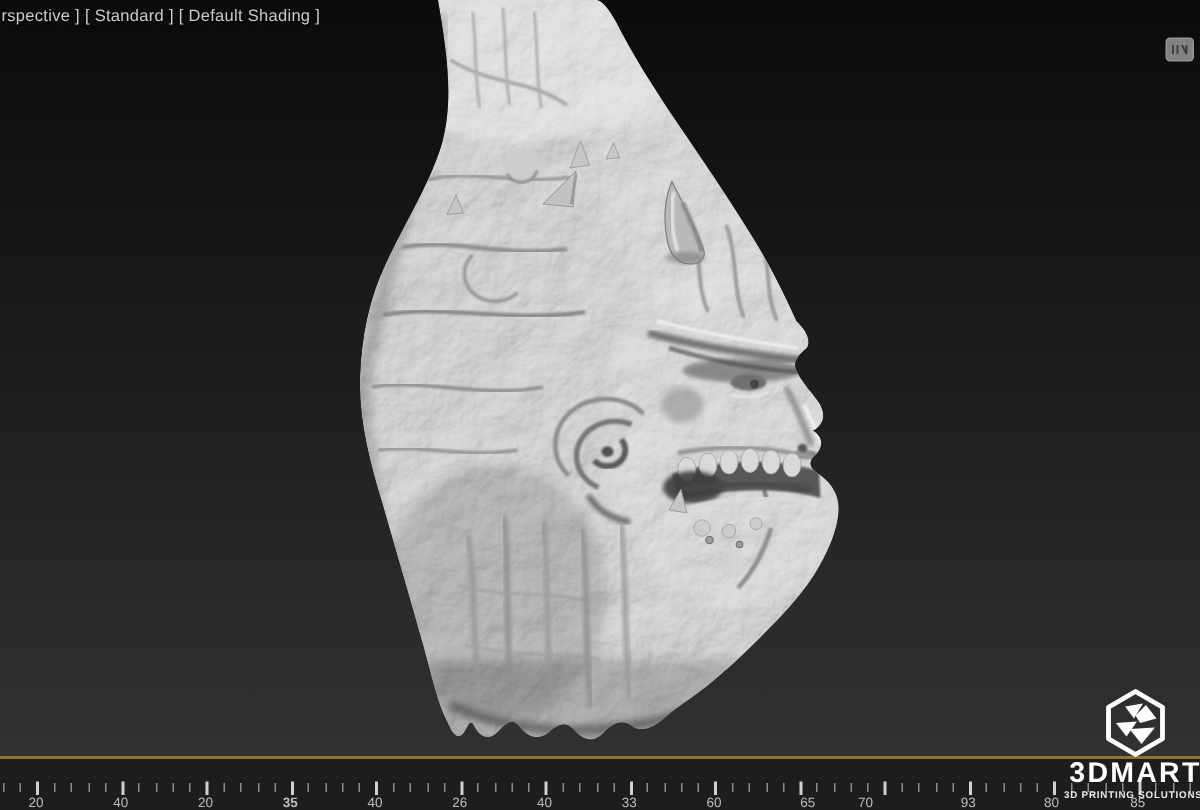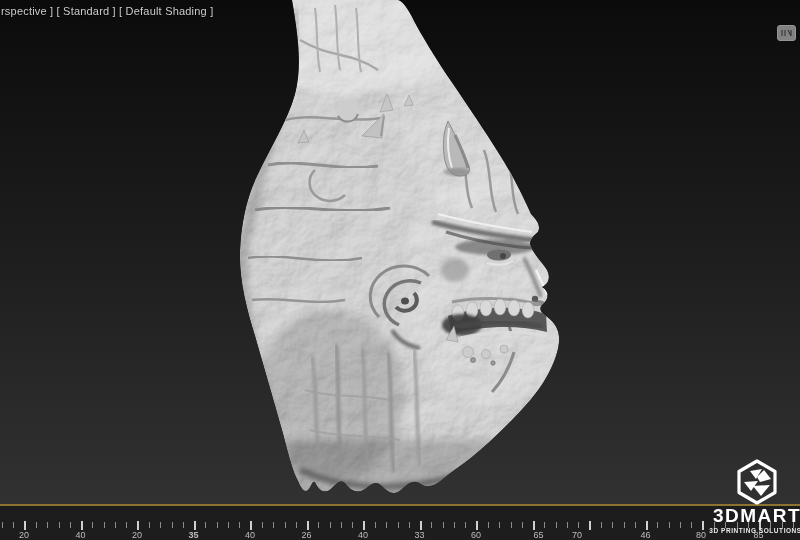--- a/index.html
+++ b/index.html
@@ -264,21 +264,21 @@
     <span class="ruler-label" style="left: 363px;">40</span>
     <div class="tick major" style="left: 419.5px; top: 15px; height: 9px;"></div>
     <span class="ruler-label" style="left: 419.5px;">33</span>
     <div class="tick major" style="left: 476px; top: 15px; height: 9px;"></div>
     <span class="ruler-label" style="left: 476px;">60</span>
     <div class="tick major" style="left: 532.5px; top: 15px; height: 9px;"></div>
     <span class="ruler-label" style="left: 532.5px; padding-left: 12px;">65</span>
     <div class="tick major" style="left: 589px; top: 15px; height: 9px;"></div>
     <span class="ruler-label" style="left: 563px; margin-left: 14px;">70</span>
     <div class="tick major" style="left: 645.5px; top: 15px; height: 9px;"></div>
-    <span class="ruler-label" style="left: 645.5px;">46</span>
+    <span class="ruler-label" style="left: 645.5px;">93</span>
     <div class="tick major" style="left: 702px; top: 15px; height: 9px;"></div>
     <span class="ruler-label" style="left: 701px;">80</span>
     <div class="tick major" style="left: 758.5px; top: 15px; height: 9px;"></div>
     <span class="ruler-label" style="left: 758.5px;">85</span>
   </div>
 
 <div id="logo">
   <svg id="logo-hex" width="46" height="48" viewBox="0 0 46 48">
     <path d="M23,3 L41,13.5 L41,34.5 L23,45 L5,34.5 L5,13.5 Z" fill="none" stroke="#ffffff" stroke-width="3.2" stroke-linejoin="round"></path>
     <polygon points="16,13 28,11 22,21" fill="#ffffff"></polygon>

